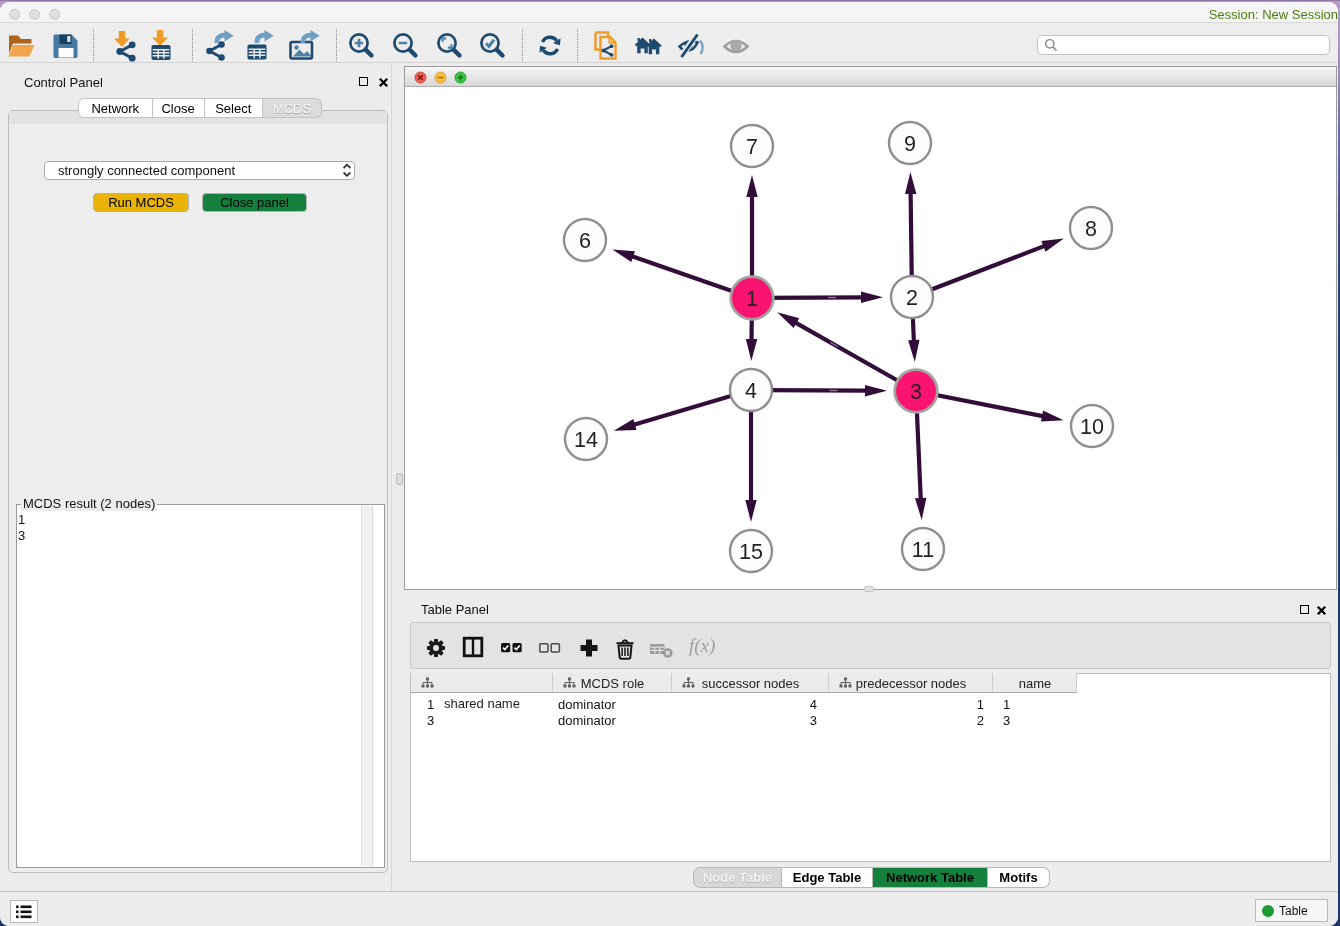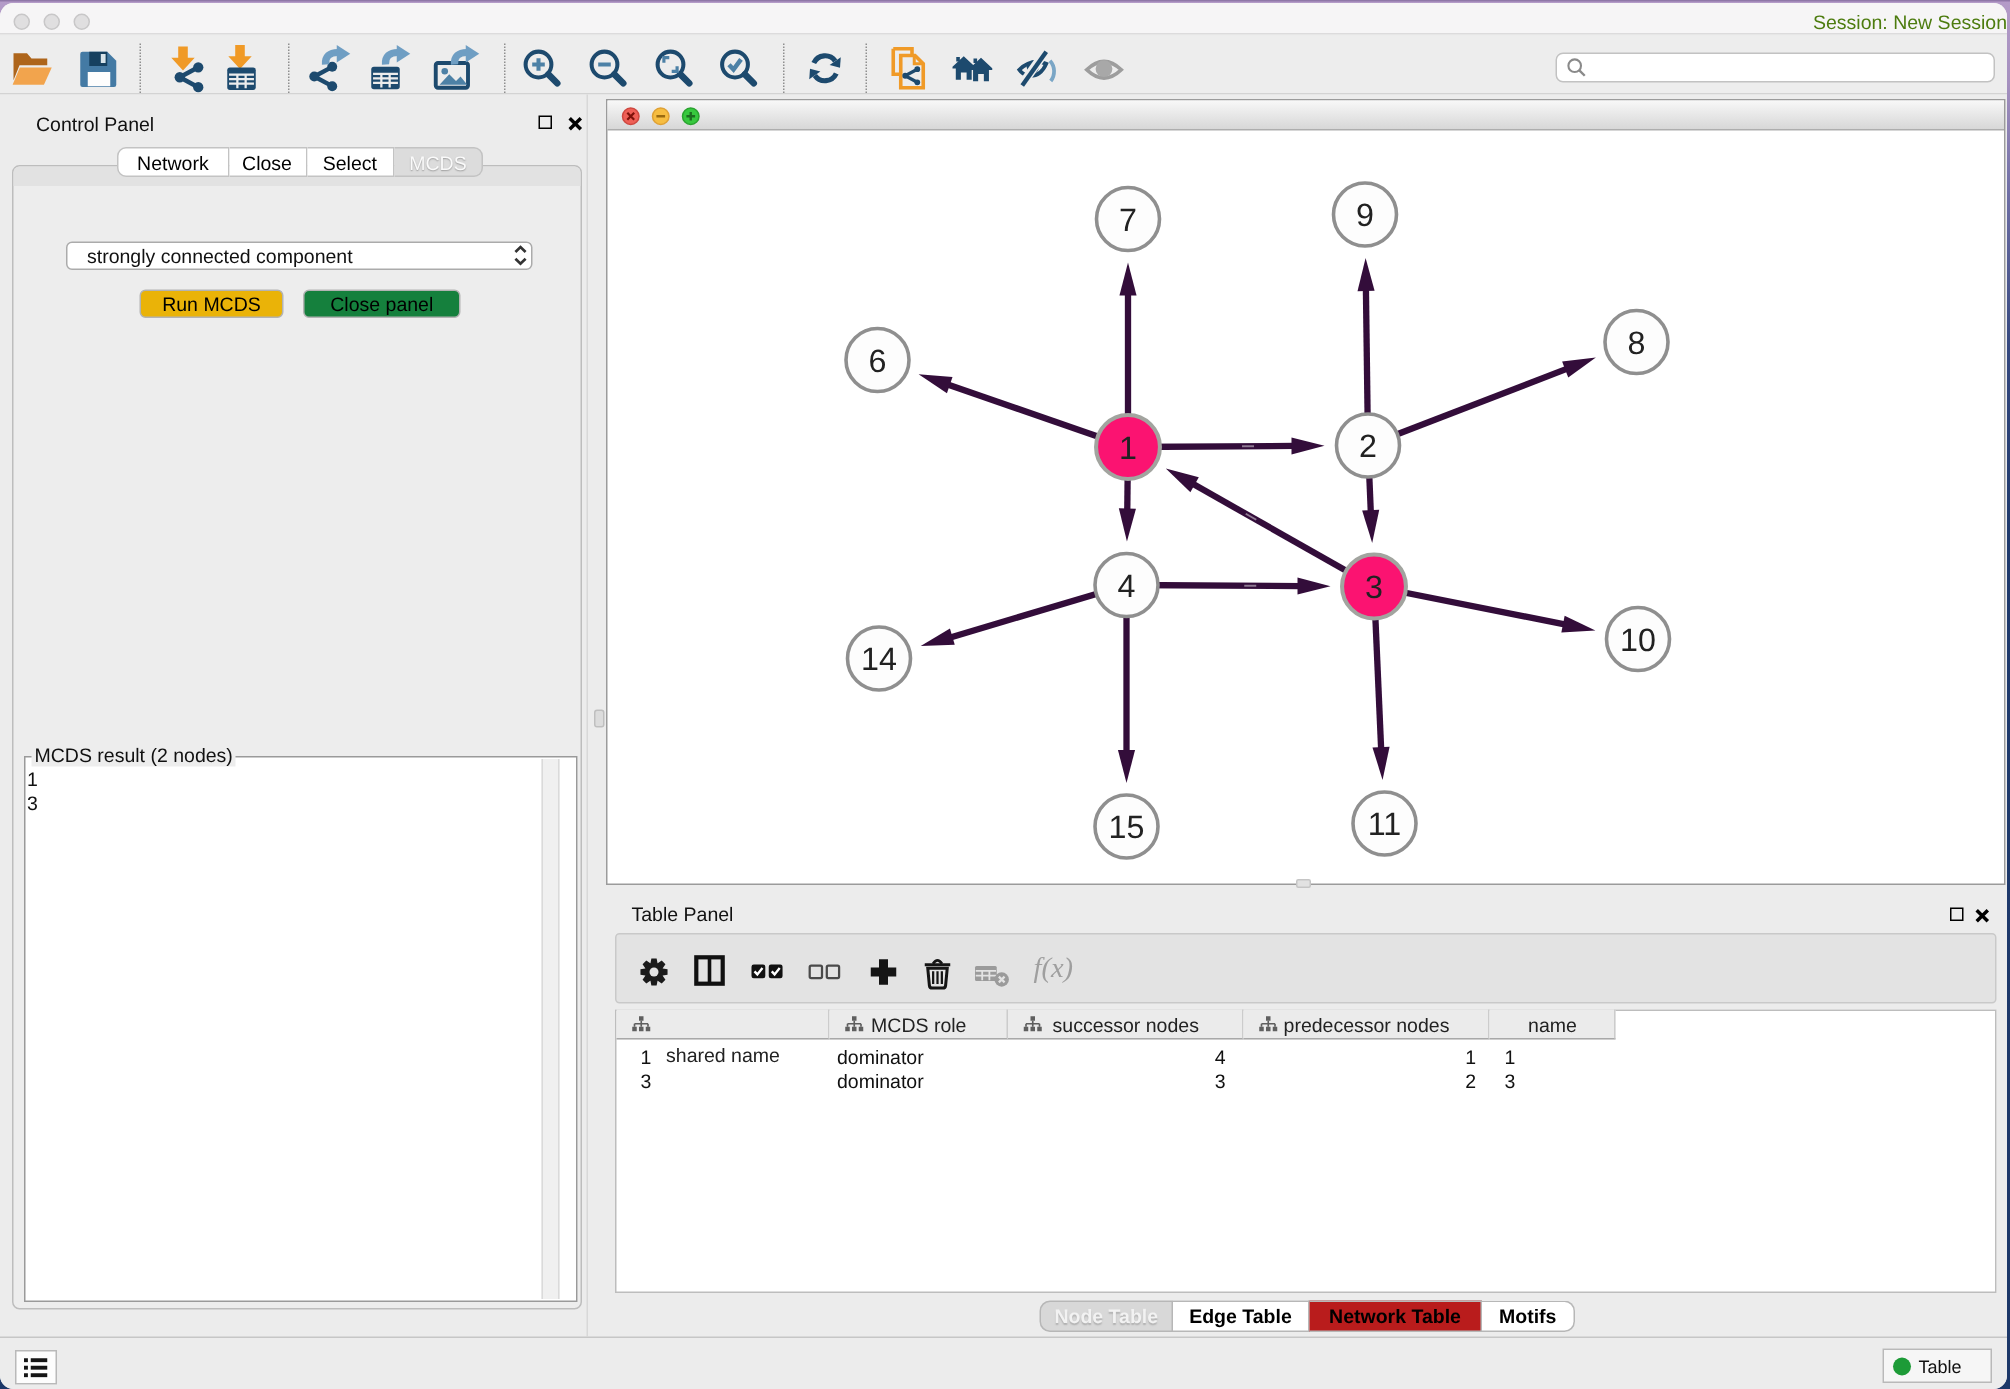--- a/index.html
+++ b/index.html
@@ -382,21 +382,21 @@
 <div style="position:absolute;left:672px;top:695px;width:145px;text-align:right;font-size:13px;color:#111;">4</div>
 <div style="position:absolute;left:829px;top:695px;width:155px;text-align:right;font-size:13px;color:#111;">1</div>
 <div style="position:absolute;left:1003px;top:695px;font-size:13px;color:#111;">1</div>
 <div style="position:absolute;left:427px;top:711px;font-size:13px;color:#111;">3</div>
 <div style="position:absolute;left:558px;top:711px;font-size:13px;color:#111;">dominator</div>
 <div style="position:absolute;left:672px;top:711px;width:145px;text-align:right;font-size:13px;color:#111;">3</div>
 <div style="position:absolute;left:829px;top:711px;width:155px;text-align:right;font-size:13px;color:#111;">2</div>
 <div style="position:absolute;left:1003px;top:711px;font-size:13px;color:#111;">3</div>
 <div style="position:absolute;left:693px;top:865px;width:89px;height:21px;background:#d8d8d8;border:1px solid #b7b7b7;border-left:1px solid #b7b7b7;border-radius:7px 0 0 7px;font-size:13px;font-weight:bold;color:#f2f2f2;text-align:center;line-height:20px;text-shadow:0 1px 1px #b0b0b0;">Node Table</div>
 <div style="position:absolute;left:782px;top:865px;width:91px;height:21px;background:#fff;border:1px solid #b7b7b7;border-left:0;border-radius:0 0 0 0;font-size:13px;font-weight:bold;color:#000;text-align:center;line-height:20px;">Edge Table</div>
-<div style="position:absolute;left:873px;top:865px;width:115px;height:21px;background:#b91c1c;border:1px solid #b7b7b7;border-left:0;border-radius:0 0 0 0;font-size:13px;font-weight:bold;color:#000;text-align:center;line-height:20px;">Network Table</div>
+<div style="position:absolute;left:873px;top:865px;width:115px;height:21px;background:#15803d;border:1px solid #b7b7b7;border-left:0;border-radius:0 0 0 0;font-size:13px;font-weight:bold;color:#000;text-align:center;line-height:20px;">Network Table</div>
 <div style="position:absolute;left:988px;top:865px;width:62px;height:21px;background:#fff;border:1px solid #b7b7b7;border-left:0;border-radius:0 7px 7px 0;font-size:13px;font-weight:bold;color:#000;text-align:center;line-height:20px;">Motifs</div>
 <div style="position:absolute;left:0;top:889px;width:1338px;height:35px;background:#ececec;border-top:1px solid #c6c6c6;"></div>
 <div style="position:absolute;left:10px;top:898px;width:28px;height:23px;background:#fdfdfd;border:1px solid #b9b9b9;"></div>
 <div style="position:absolute;left:13px;top:899px;width:22px;height:22px;">
       <svg width="22" height="22" viewBox="0 0 22 22" style="">
         <rect x="3" y="4.5" width="2.6" height="2.6" fill="#151515"></rect>
         <rect x="7.5" y="4.5" width="11" height="2.6" fill="#151515"></rect>
         <rect x="3" y="9.5" width="2.6" height="2.6" fill="#151515"></rect>
         <rect x="7.5" y="9.5" width="11" height="2.6" fill="#151515"></rect>
         <rect x="3" y="14.5" width="2.6" height="2.6" fill="#151515"></rect>

